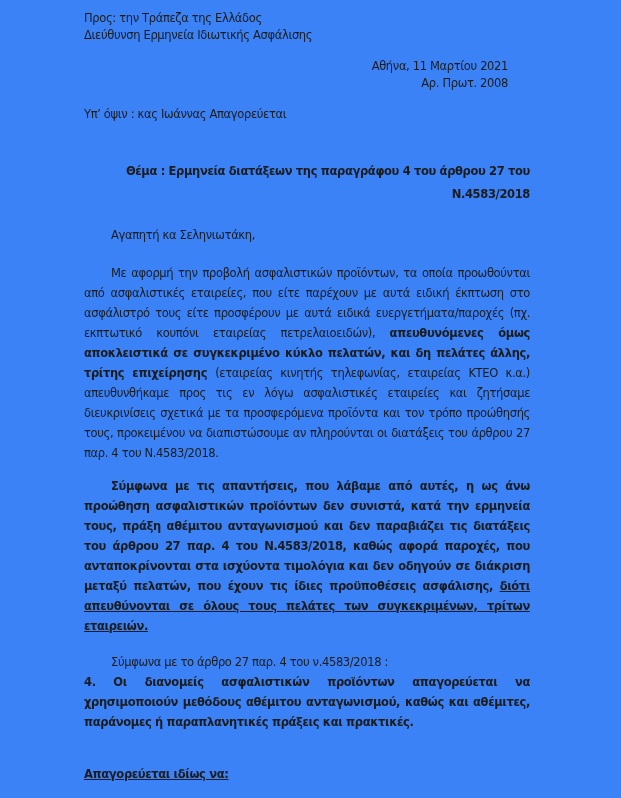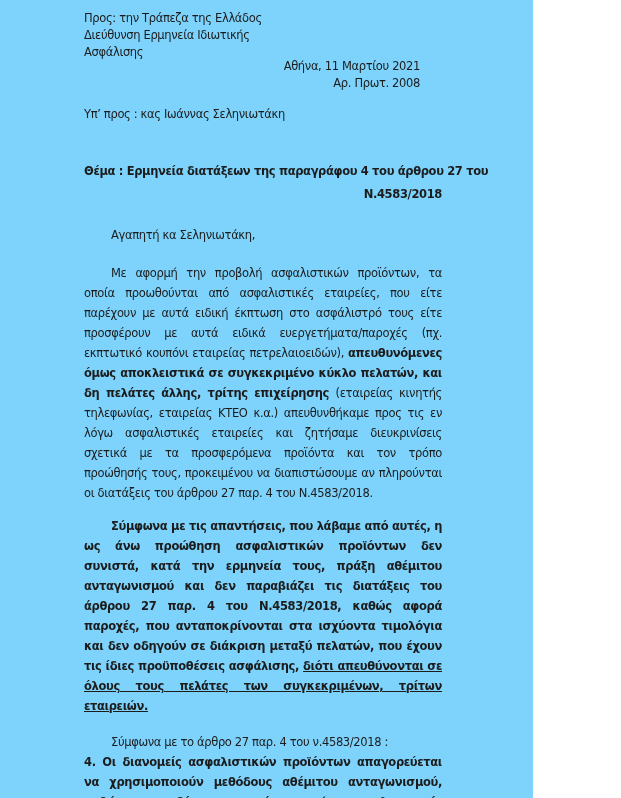--- a/index.html
+++ b/index.html
@@ -2,24 +2,24 @@
 <html lang="el"><head>
 <meta charset="utf-8">
 <style>
   html, body {
     margin: 0;
     padding: 0;
     background: #ffffff;
   }
   .page {
     position: relative;
-    width: 533px;
+    width: 621px;
     height: 798px;
     box-sizing: border-box;
-    background: #7dd3fc;
+    background: #3b82f6;
     color: #1c1c1c;
     font-family: "DejaVu Sans", "Liberation Sans", sans-serif;
     font-size: 11.5px;
     letter-spacing: -0.35px;
     padding: 10px 91px 0 84px;
     overflow: hidden;
   }
   .header-row {
     display: flex;
     justify-content: space-between;
@@ -65,21 +65,21 @@
     <div class="recipient-block">
       <div>Προς: την Τράπεζα της Ελλάδος</div>
       <div>Διεύθυνση Ερμηνεία Ιδιωτικής Ασφάλισης</div>
     </div>
     <div class="date-block">
       <div>Αθήνα, 11 Μαρτίου 2021</div>
       <div>Αρ. Πρωτ. 2008</div>
     </div>
   </div>
 
-  <div class="attention">Υπ’ προς : κας Ιωάννας Σεληνιωτάκη</div>
+  <div class="attention">Υπ’ όψιν : κας Ιωάννας Απαγορεύεται</div>
 
   <div class="subject">
     <div>Θέμα : Ερμηνεία διατάξεων της παραγράφου 4 του άρθρου 27 του</div>
     <div>Ν.4583/2018</div>
   </div>
 
   <div class="salutation">Αγαπητή κα Σεληνιωτάκη,</div>
 
   <p class="para indent para-1"><span>Με αφορμή την προβολή ασφαλιστικών προϊόντων, τα οποία προωθούνται από ασφαλιστικές εταιρείες, που είτε παρέχουν με αυτά ειδική έκπτωση στο ασφάλιστρό τους είτε προσφέρουν με αυτά ειδικά ευεργετήματα/παροχές (πχ. εκπτωτικό κουπόνι εταιρείας πετρελαιοειδών), </span><span class="bold">απευθυνόμενες όμως αποκλειστικά σε συγκεκριμένο κύκλο πελατών, και δη πελάτες άλλης, τρίτης επιχείρησης </span><span>(εταιρείας κινητής τηλεφωνίας, εταιρείας ΚΤΕΟ κ.α.) απευθυνθήκαμε προς τις εν λόγω ασφαλιστικές εταιρείες και ζητήσαμε διευκρινίσεις σχετικά με τα προσφερόμενα προϊόντα και τον τρόπο προώθησής τους, προκειμένου να διαπιστώσουμε αν πληρούνται οι διατάξεις του άρθρου 27 παρ. 4 του Ν.4583/2018.</span></p>
 

